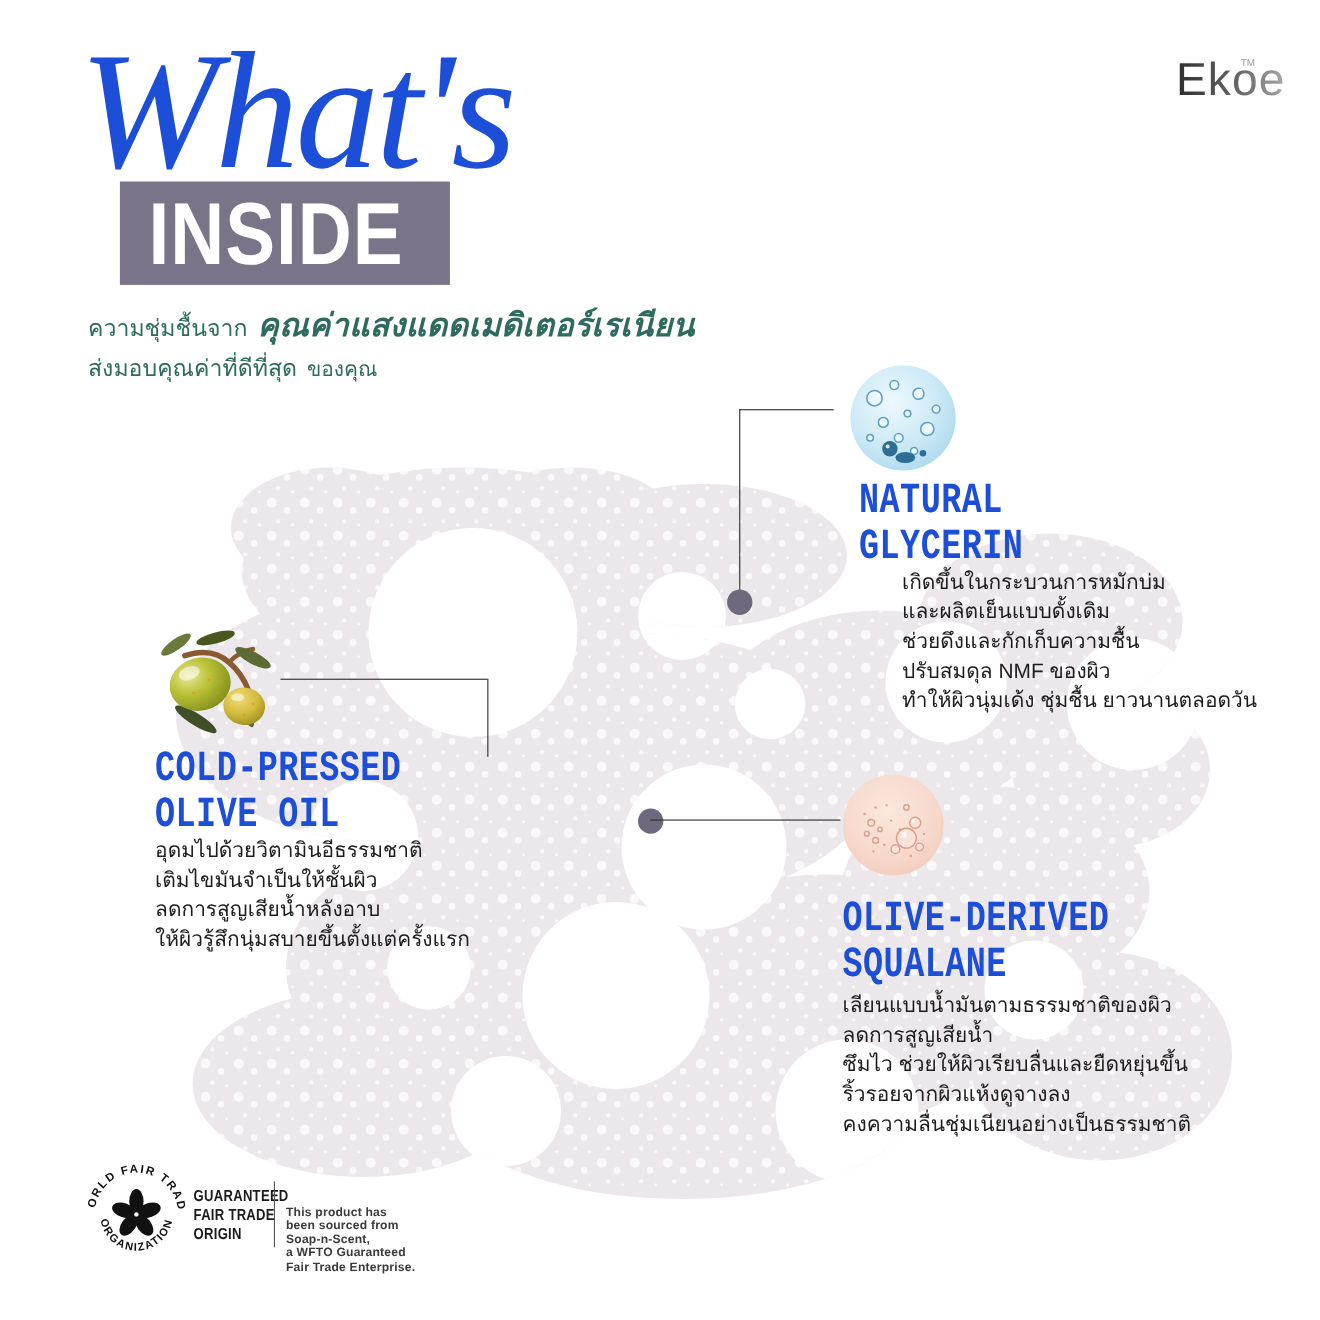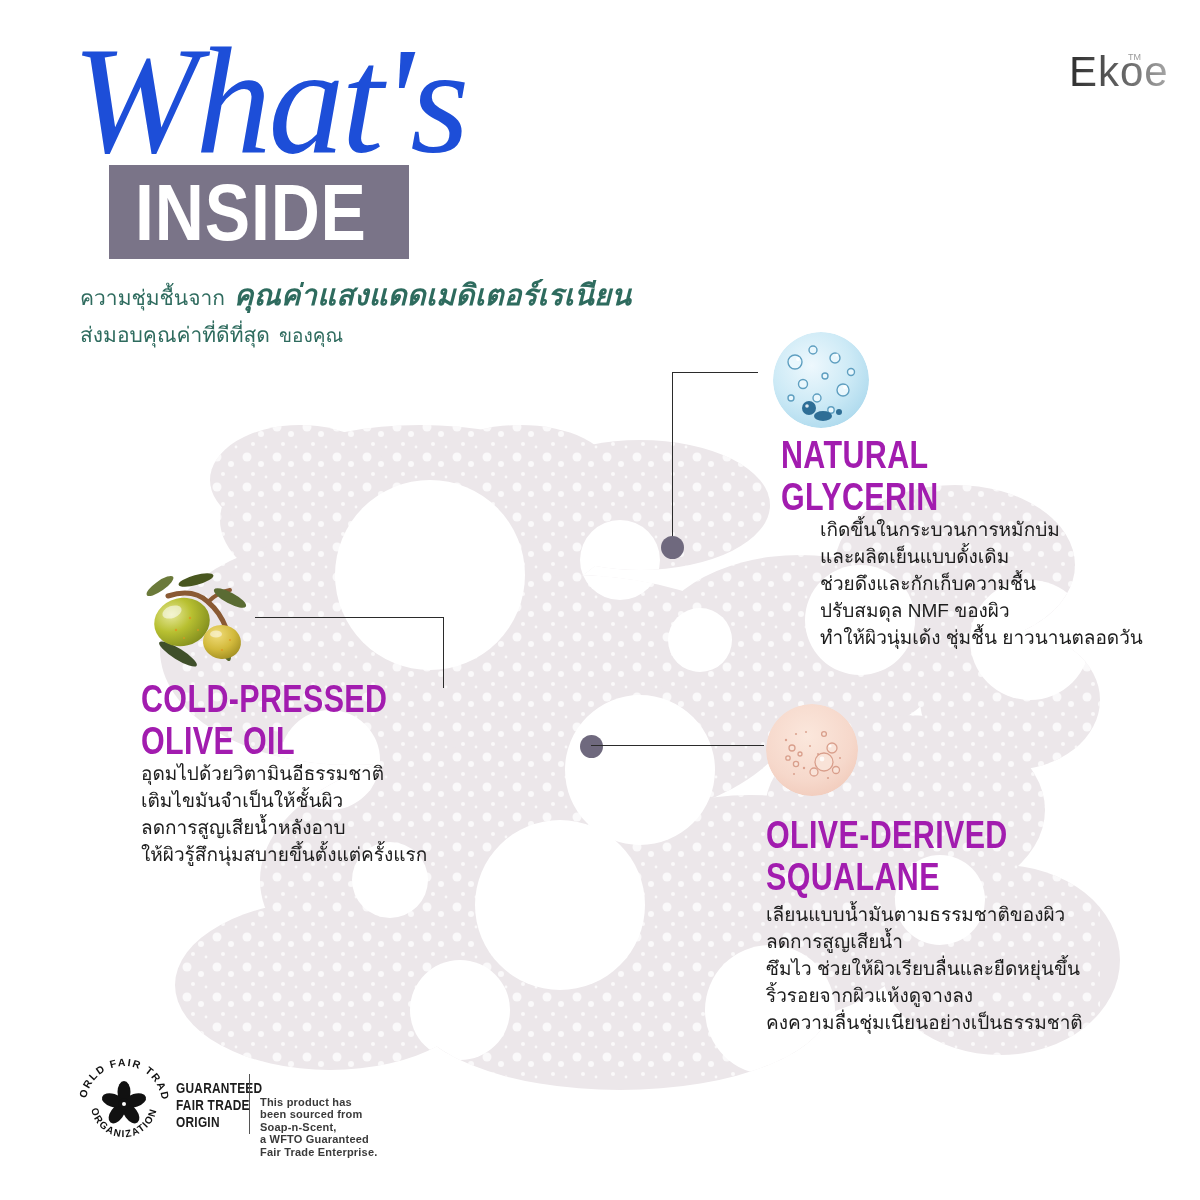--- a/index.html
+++ b/index.html
@@ -30,21 +30,21 @@
     -webkit-background-clip:text; background-clip:text;margin-left:41px; -webkit-text-fill-color:transparent;
   }
   .ekoe-tm { position:absolute; left:1128px; top:52px; font-size:9px; color:#9a9a9a; }
   
   .subtitle { position:absolute; left:80px; top:272px; color:#2e6b5e;text-align:right; }
   .sub-row { display:flex; align-items:baseline; gap:9px; white-space:nowrap; }
   .sub-reg { font-size:21px; font-weight:500; }
   .sub-big { font-size:29px; font-weight:bold; font-style:italic; letter-spacing:0.3px; }
   .sub-small { font-size:19px; }
   
-  .ing-heading { position:absolute; color:#a21caf; font-weight:bold; }
+  .ing-heading { position:absolute; color:#1d4ed8; font-weight:bold;font-family:Liberation Mono, monospace; }
   .ing-heading .hl {
     display:block; font-size:39px; line-height:42px; letter-spacing:0.5px;
     transform:scaleX(0.78); transform-origin:0 50%; white-space:nowrap;
   }
   .ing-desc {
     position:absolute; font-size:19px; line-height:27px; color:#1c1c1c;
     white-space:pre-line; width:330px;
   }
   .line { position:absolute; }
   .line.h { border-top:1.5px solid #2b2b2b; height:0; }

